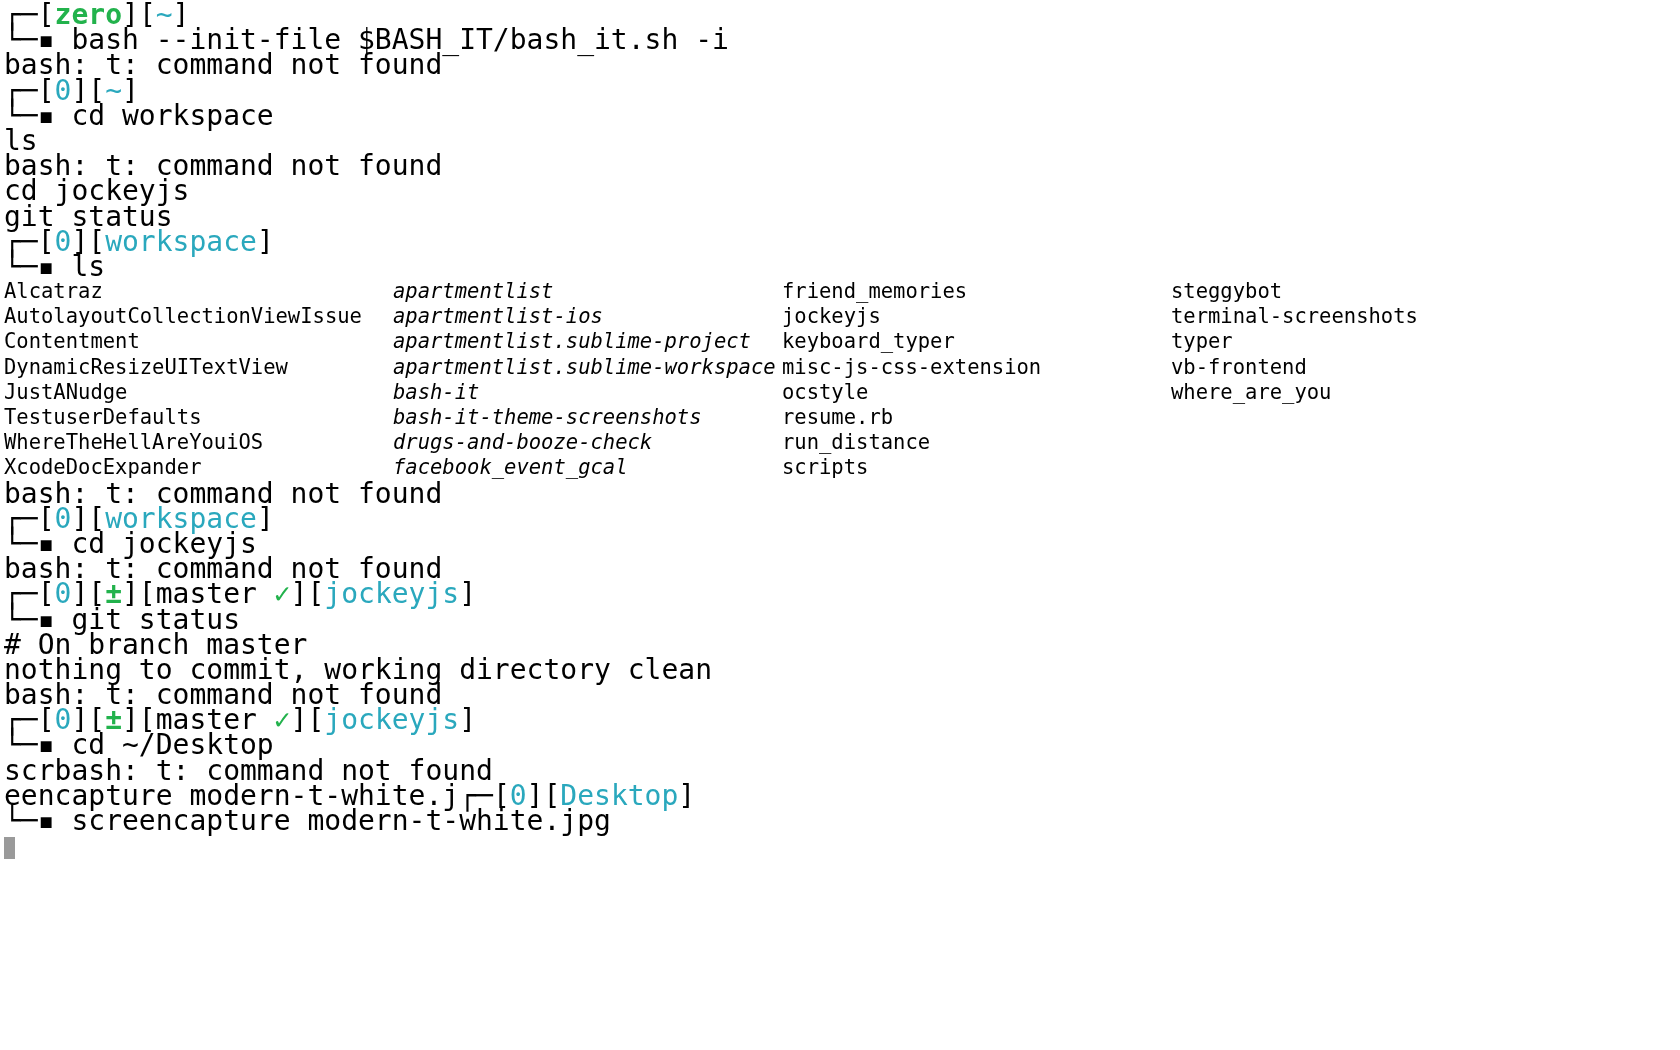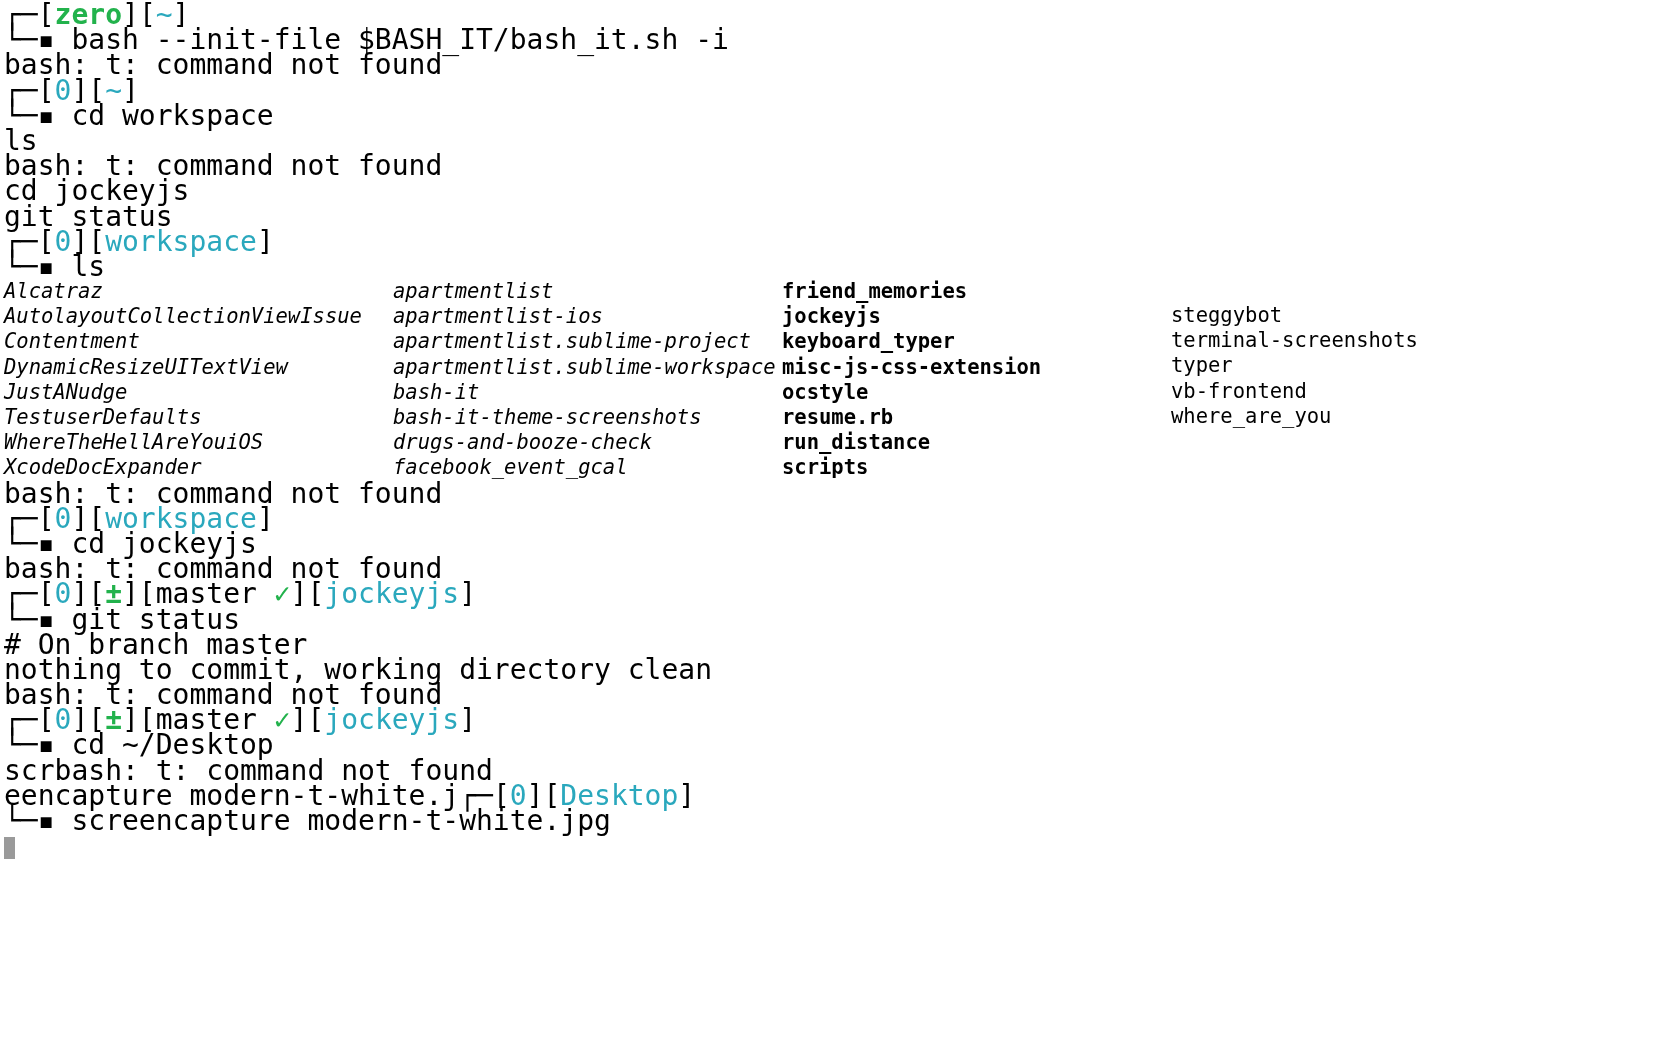--- a/index.html
+++ b/index.html
@@ -57,21 +57,21 @@
     display: block;
     white-space: pre;
   }
   .ls-row { height: 25.2px; line-height: 25.2px; white-space: pre; }
   .ls-col {
     display: inline-block;
     vertical-align: top;
     white-space: pre;
     overflow: visible;
   }
-  .ls-c0 { width: 389px; font-style: italic; }
+  .ls-c0 { width: 389px; }
   .ls-c1 { width: 389px; font-style: italic; }
-  .ls-c2 { width: 389px; font-weight: bold; }
-  .ls-c3 { width: 389px; margin-top: 24px; }
+  .ls-c2 { width: 389px; }
+  .ls-c3 { width: 389px; }
 </style>
 </head>
 <body>
 
 <div id="terminal"><div class="line"><span class="c-box">┌─</span><span class="c-black">[</span><span class="c-green">zero</span><span class="c-black">]</span><span class="c-black">[</span><span class="c-cyan">~</span><span class="c-black">]</span></div><div class="line"><span class="c-box">└─</span><span class="c-black">▪</span><span class="c-black"> bash --init-file $BASH_IT/bash_it.sh -i</span></div><div class="line">bash: t: command not found</div><div class="line"><span class="c-box">┌─</span><span class="c-black">[</span><span class="c-cyan">0</span><span class="c-black">]</span><span class="c-black">[</span><span class="c-cyan">~</span><span class="c-black">]</span></div><div class="line"><span class="c-box">└─</span><span class="c-black">▪</span><span class="c-black"> cd workspace</span></div><div class="line">ls</div><div class="line">bash: t: command not found</div><div class="line">cd jockeyjs</div><div class="line">git status</div><div class="line"><span class="c-box">┌─</span><span class="c-black">[</span><span class="c-cyan">0</span><span class="c-black">]</span><span class="c-black">[</span><span class="c-cyan">workspace</span><span class="c-black">]</span></div><div class="line"><span class="c-box">└─</span><span class="c-black">▪</span><span class="c-black"> ls</span></div><div class="ls-grid"><div class="ls-row"><span class="ls-col ls-c0">Alcatraz</span><span class="ls-col ls-c1">apartmentlist</span><span class="ls-col ls-c2">friend_memories</span><span class="ls-col ls-c3">steggybot</span></div><div class="ls-row"><span class="ls-col ls-c0">AutolayoutCollectionViewIssue</span><span class="ls-col ls-c1">apartmentlist-ios</span><span class="ls-col ls-c2">jockeyjs</span><span class="ls-col ls-c3">terminal-screenshots</span></div><div class="ls-row"><span class="ls-col ls-c0">Contentment</span><span class="ls-col ls-c1">apartmentlist.sublime-project</span><span class="ls-col ls-c2">keyboard_typer</span><span class="ls-col ls-c3">typer</span></div><div class="ls-row"><span class="ls-col ls-c0">DynamicResizeUITextView</span><span class="ls-col ls-c1">apartmentlist.sublime-workspace</span><span class="ls-col ls-c2">misc-js-css-extension</span><span class="ls-col ls-c3">vb-frontend</span></div><div class="ls-row"><span class="ls-col ls-c0">JustANudge</span><span class="ls-col ls-c1">bash-it</span><span class="ls-col ls-c2">ocstyle</span><span class="ls-col ls-c3">where_are_you</span></div><div class="ls-row"><span class="ls-col ls-c0">TestuserDefaults</span><span class="ls-col ls-c1">bash-it-theme-screenshots</span><span class="ls-col ls-c2">resume.rb</span><span class="ls-col ls-c3"></span></div><div class="ls-row"><span class="ls-col ls-c0">WhereTheHellAreYouiOS</span><span class="ls-col ls-c1">drugs-and-booze-check</span><span class="ls-col ls-c2">run_distance</span><span class="ls-col ls-c3"></span></div><div class="ls-row"><span class="ls-col ls-c0">XcodeDocExpander</span><span class="ls-col ls-c1">facebook_event_gcal</span><span class="ls-col ls-c2">scripts</span><span class="ls-col ls-c3"></span></div></div><div class="line">bash: t: command not found</div><div class="line"><span class="c-box">┌─</span><span class="c-black">[</span><span class="c-cyan">0</span><span class="c-black">]</span><span class="c-black">[</span><span class="c-cyan">workspace</span><span class="c-black">]</span></div><div class="line"><span class="c-box">└─</span><span class="c-black">▪</span><span class="c-black"> cd jockeyjs</span></div><div class="line">bash: t: command not found</div><div class="line"><span class="c-box">┌─</span><span class="c-black">[</span><span class="c-cyan">0</span><span class="c-black">][</span><span class="c-green">±</span><span class="c-black">][</span><span class="c-black">master </span><span class="c-green-n">✓</span><span class="c-black">][</span><span class="c-cyan">jockeyjs</span><span class="c-black">]</span></div><div class="line"><span class="c-box">└─</span><span class="c-black">▪</span><span class="c-black"> git status</span></div><div class="line"># On branch master</div><div class="line">nothing to commit, working directory clean</div><div class="line">bash: t: command not found</div><div class="line"><span class="c-box">┌─</span><span class="c-black">[</span><span class="c-cyan">0</span><span class="c-black">][</span><span class="c-green">±</span><span class="c-black">][</span><span class="c-black">master </span><span class="c-green-n">✓</span><span class="c-black">][</span><span class="c-cyan">jockeyjs</span><span class="c-black">]</span></div><div class="line"><span class="c-box">└─</span><span class="c-black">▪</span><span class="c-black"> cd ~/Desktop</span></div><div class="line">scrbash: t: command not found</div><div class="line"><span class="c-black">eencapture modern-t-white.j</span><span class="c-box">┌─</span><span class="c-black">[</span><span class="c-cyan">0</span><span class="c-black">]</span><span class="c-black">[</span><span class="c-cyan">Desktop</span><span class="c-black">]</span></div><div class="line"><span class="c-box">└─</span><span class="c-black">▪</span><span class="c-black"> screencapture modern-t-white.jpg</span></div><div class="line"><span class="cursor"></span></div></div>
 
 </body></html>

